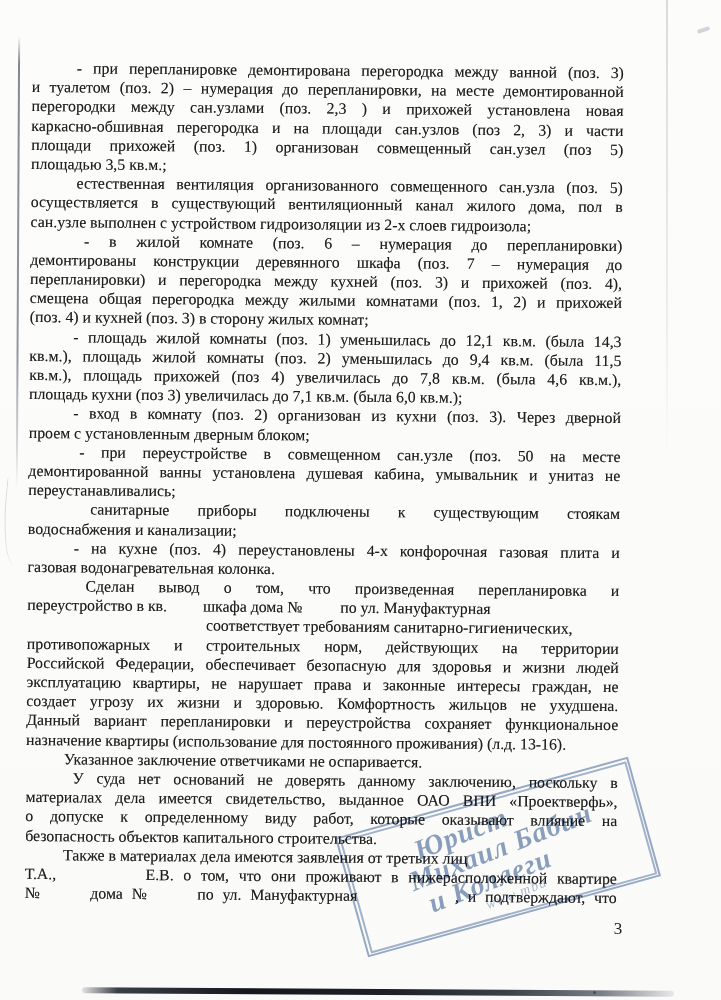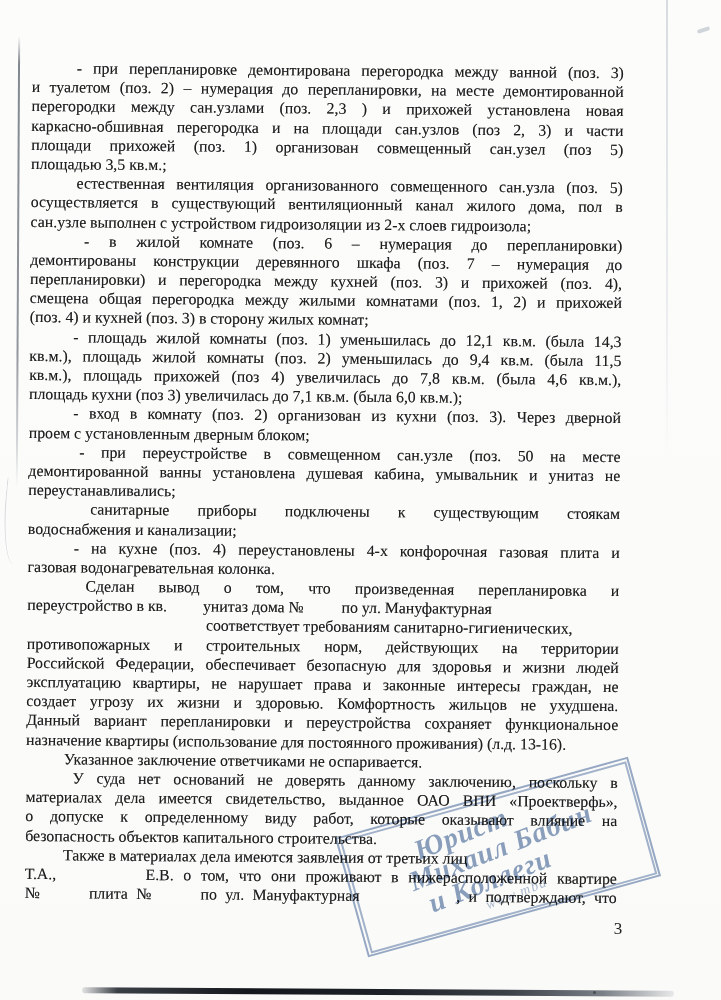--- a/index.html
+++ b/index.html
@@ -95,36 +95,36 @@
       <div class="line stretch"><span class="gap" style="width: 34px;"></span> <span>- вход в комнату (поз. 2) организован из кухни (поз. 3). Через дверной</span> </div>
       <div class="line"><span>проем с установленным дверным блоком;</span> </div>
       <div class="line stretch"><span class="gap" style="width: 34px;"></span> <span>- при переустройстве в совмещенном сан.узле (поз. 50 на месте</span> </div>
       <div class="line stretch"><span>демонтированной ванны установлена душевая кабина, умывальник и унитаз не</span> </div>
       <div class="line"><span>переустанавливались;</span> </div>
       <div class="line stretch"><span class="gap" style="width: 34px;"></span> <span>санитарные приборы подключены к существующим стоякам</span> </div>
       <div class="line"><span>водоснабжения и канализации;</span> </div>
       <div class="line stretch"><span class="gap" style="width: 34px;"></span> <span>- на кухне (поз. 4) переустановлены 4-х конфорочная газовая плита и</span> </div>
       <div class="line"><span>газовая водонагревательная колонка.</span> </div>
       <div class="line stretch"><span class="gap" style="width: 34px;"></span> <span>Сделан вывод о том, что произведенная перепланировка и</span> </div>
-      <div class="line"><span>переустройство в кв.</span> <span class="gap" style="width: 28px;"></span> <span>унитаз дома №</span> <span class="gap" style="width: 30px;"></span> <span>по ул. Мануфактурная</span> </div>
+      <div class="line"><span>переустройство в кв.</span> <span class="gap" style="width: 28px;"></span> <span>шкафа дома №</span> <span class="gap" style="width: 30px;"></span> <span>по ул. Мануфактурная</span> </div>
       <div class="line"><span class="gap" style="width: 175px;"></span> <span>соответствует требованиям санитарно-гигиенических,</span> </div>
       <div class="line stretch"><span>противопожарных и строительных норм, действующих на территории</span> </div>
       <div class="line stretch"><span>Российской Федерации, обеспечивает безопасную для здоровья и жизни людей</span> </div>
       <div class="line stretch"><span>эксплуатацию квартиры, не нарушает права и законные интересы граждан, не</span> </div>
       <div class="line stretch"><span>создает угрозу их жизни и здоровью. Комфортность жильцов не ухудшена.</span> </div>
       <div class="line stretch"><span>Данный вариант перепланировки и переустройства сохраняет функциональное</span> </div>
       <div class="line"><span>назначение квартиры (использование для постоянного проживания) (л.д. 13-16).</span> </div>
       <div class="line"><span class="gap" style="width: 34px;"></span> <span>Указанное заключение ответчиками не оспаривается.</span> </div>
       <div class="line stretch"><span class="gap" style="width: 34px;"></span> <span>У суда нет оснований не доверять данному заключению, поскольку в</span> </div>
       <div class="line stretch"><span>материалах дела имеется свидетельство, выданное ОАО ВПИ «Проектверфь»,</span> </div>
       <div class="line stretch"><span>о допуске к определенному виду работ, которые оказывают влияние на</span> </div>
       <div class="line"><span>безопасность объектов капитального строительства.</span> </div>
       <div class="line"><span class="gap" style="width: 34px;"></span> <span>Также в материалах дела имеются заявления от третьих лиц</span> </div>
       <div class="line stretch"><span>Т.А.,</span> <span class="gap" style="width: 70px;"></span> <span>Е.В. о том, что они проживают в нижерасположенной квартире</span> </div>
-      <div class="line stretch"><span>№</span> <span class="gap" style="width: 28px;"></span> <span>плита №</span> <span class="gap" style="width: 28px;"></span> <span>по ул. Мануфактурная</span> <span class="gap" style="width: 80px;"></span> <span>, и подтверждают, что</span> </div>
+      <div class="line stretch"><span>№</span> <span class="gap" style="width: 28px;"></span> <span>дома №</span> <span class="gap" style="width: 28px;"></span> <span>по ул. Мануфактурная</span> <span class="gap" style="width: 80px;"></span> <span>, и подтверждают, что</span> </div>
     </div>
 
   <div class="page-number">3</div>
 
   <div class="stamp">
     <div class="outer"></div>
     <div class="inner"></div>
     <div class="stamp-text">
       <div class="l1">Юрист</div>
       <div class="l2">Михаил Бабин</div>

